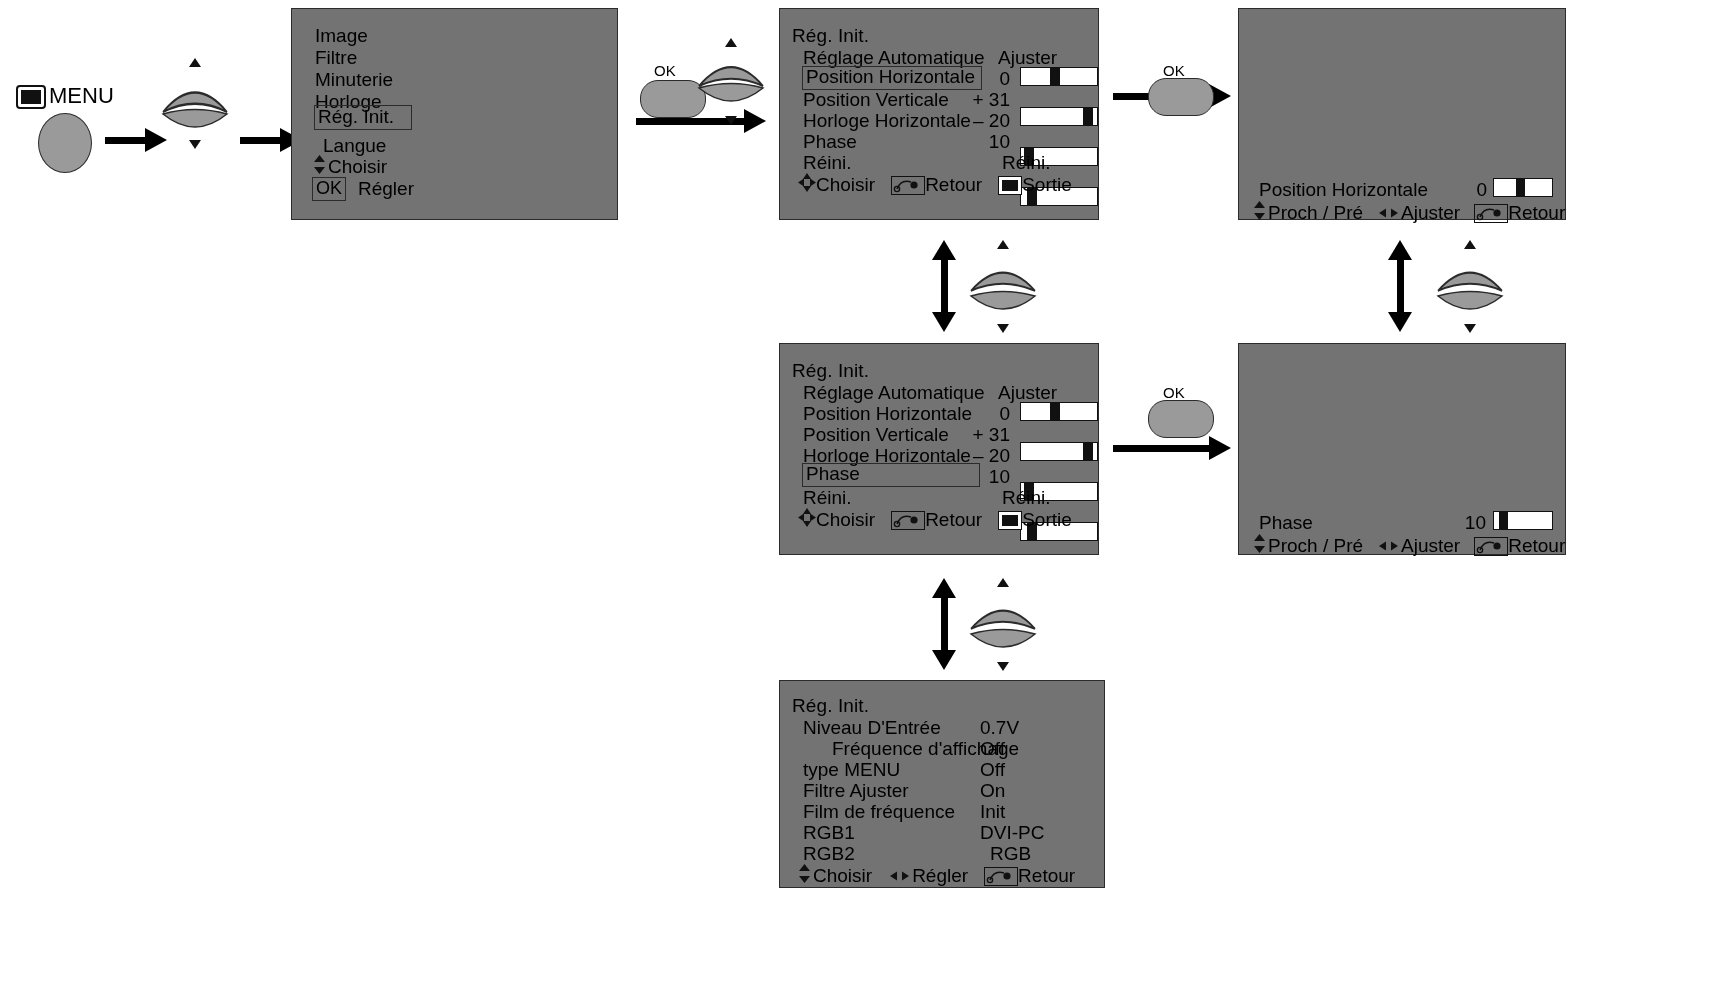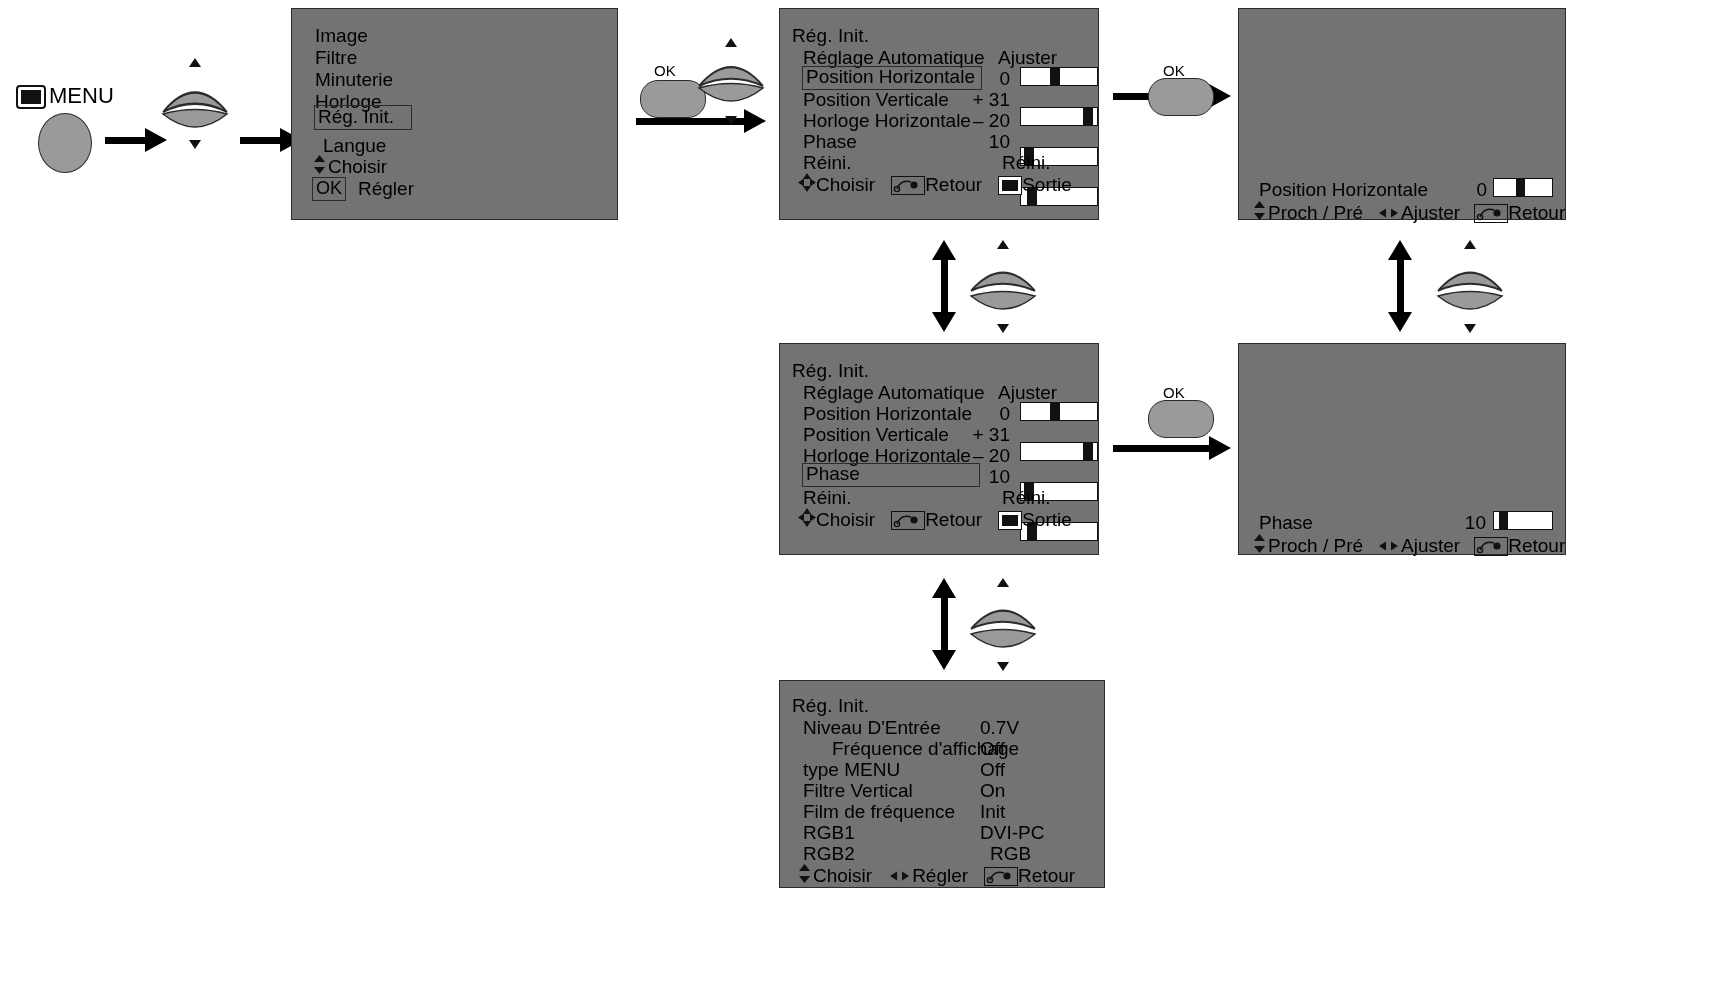--- a/index.html
+++ b/index.html
@@ -442,21 +442,21 @@
     </div>
 
   <div class="row" style="left:23px;top:78px;">
       <span class="lbl">type MENU</span>
     </div>
   <div class="row" style="left:200px;top:78px;">
       <span class="val">Off</span>
     </div>
 
   <div class="row" style="left:23px;top:99px;">
-      <span class="lbl">Filtre Vertical</span>
+      <span class="lbl">Filtre Ajuster</span>
     </div>
   <div class="row" style="left:200px;top:99px;">
       <span class="val">On</span>
     </div>
 
   <div class="row" style="left:23px;top:120px;">
       <span class="lbl">Film de fréquence</span>
     </div>
   <div class="row" style="left:200px;top:120px;">
       <span class="val">Init</span>

